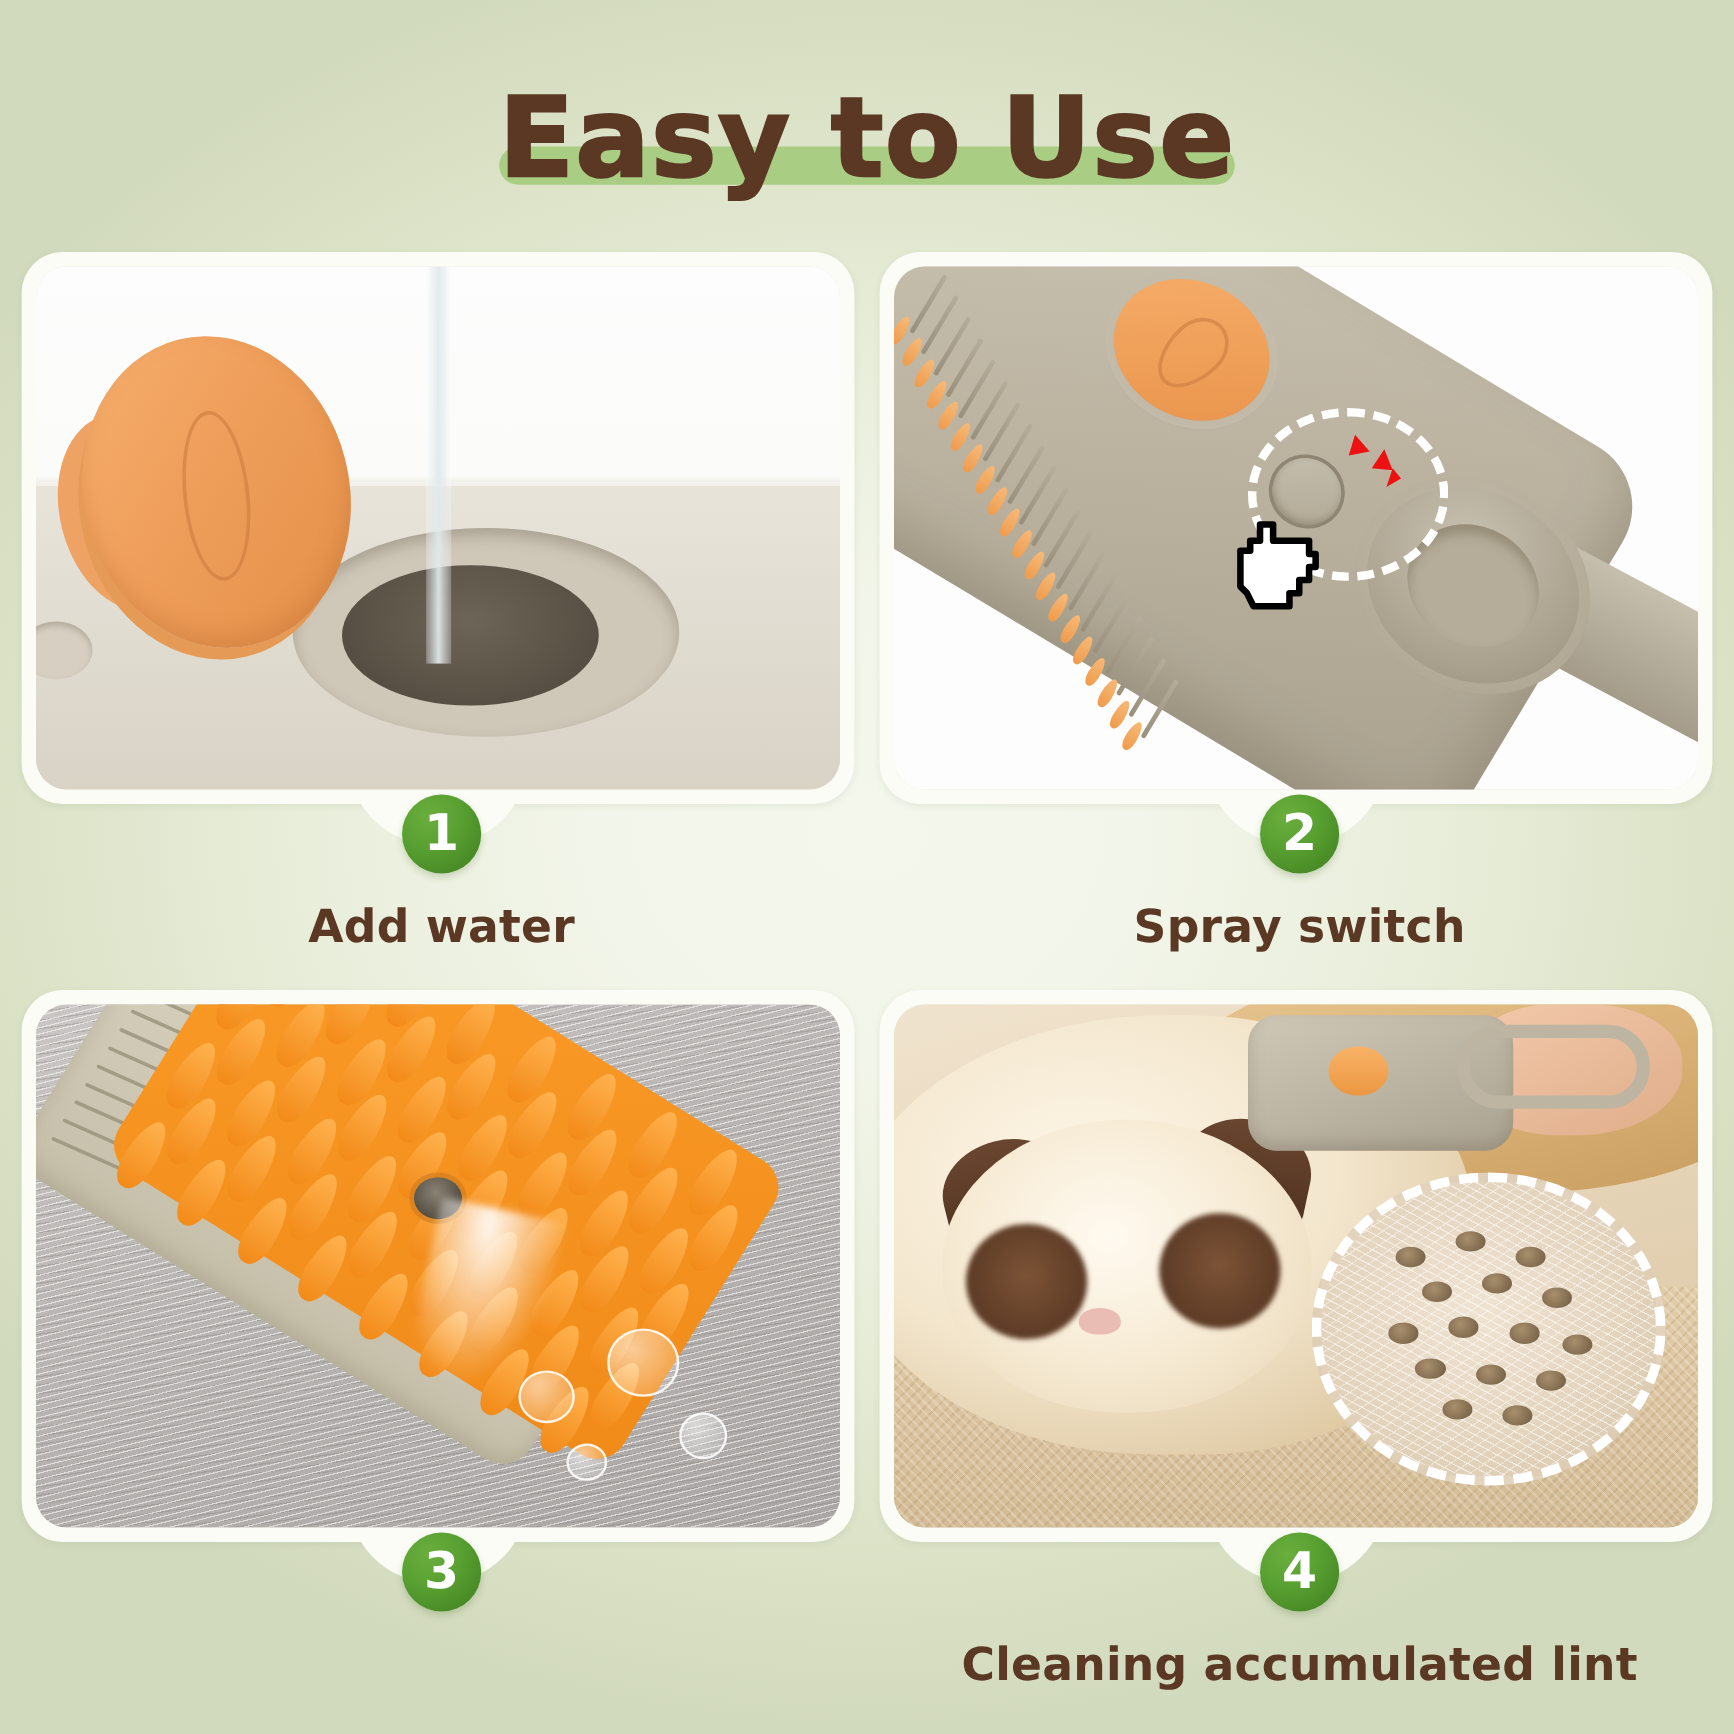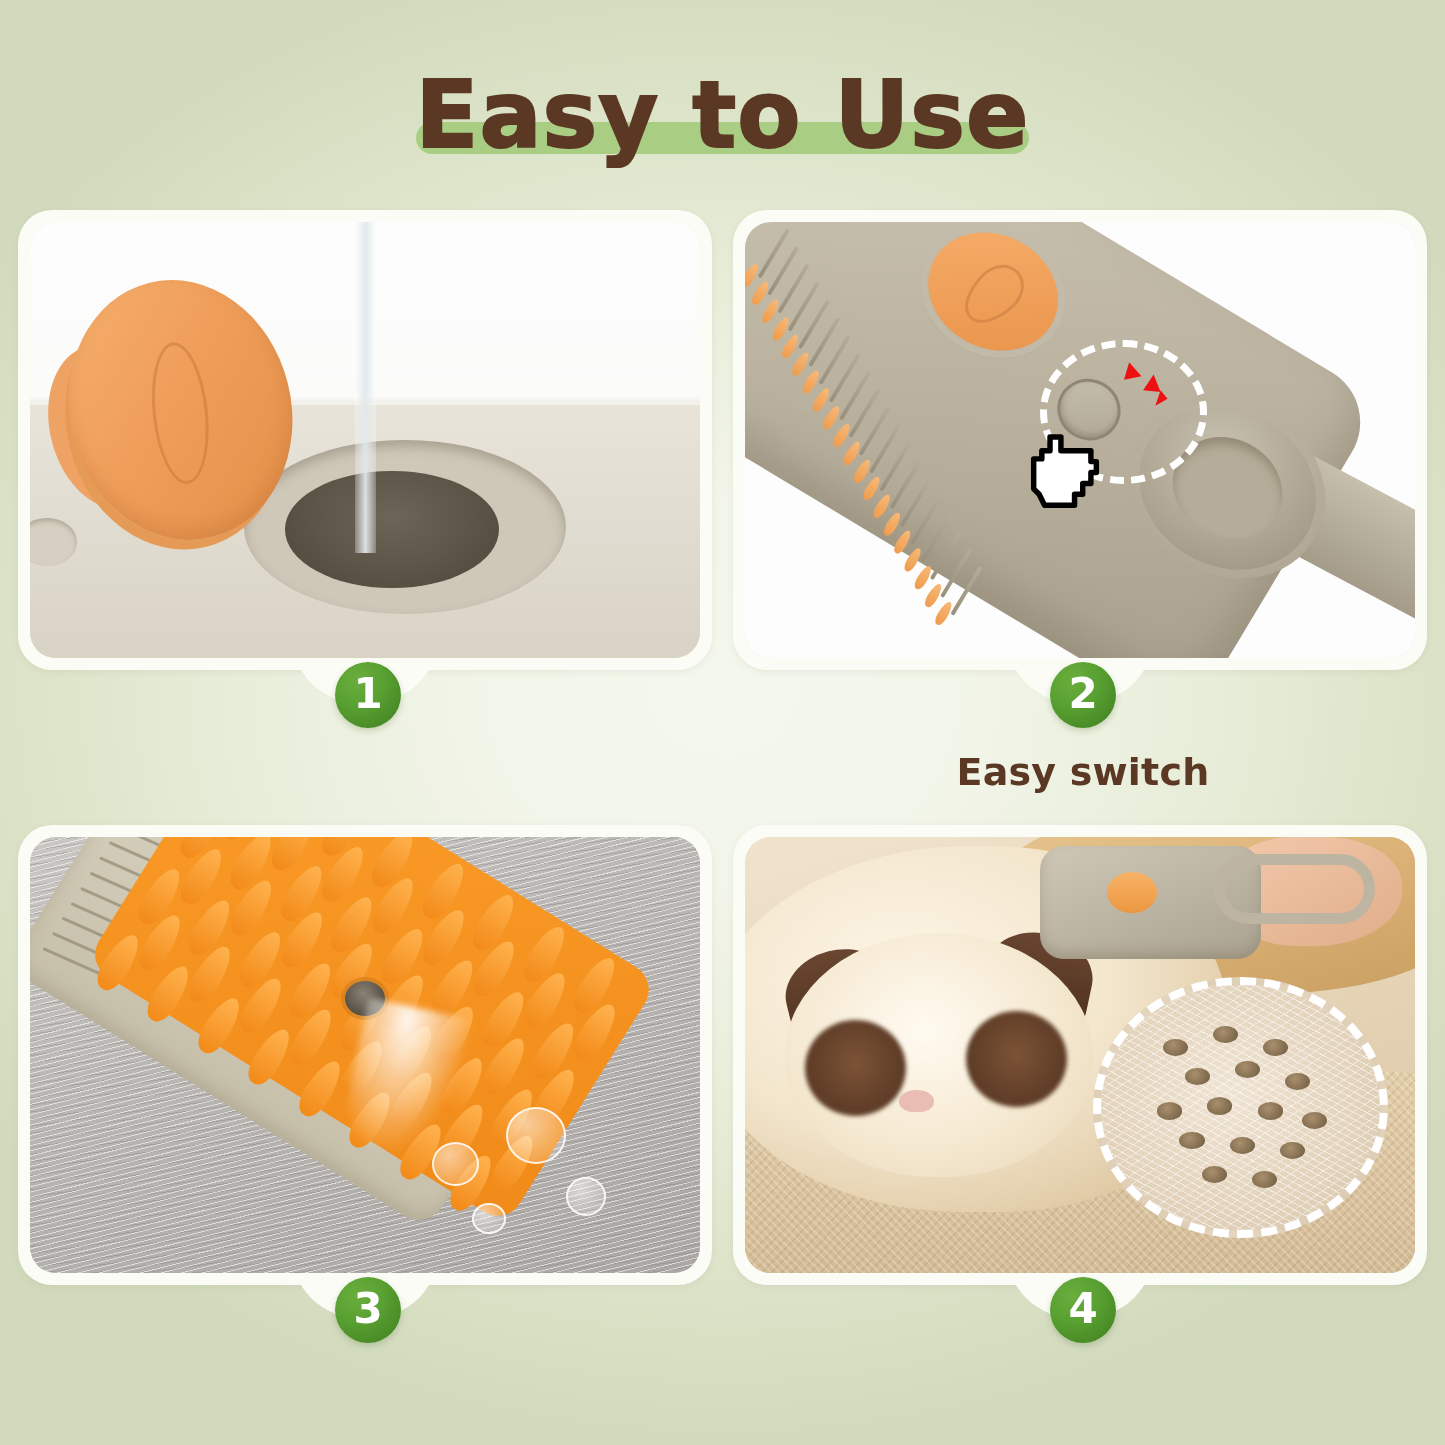--- a/index.html
+++ b/index.html
@@ -330,20 +330,21 @@
             <div class="p1-sidehole"></div>
             <div class="p1-water"></div>
             <div class="p1-plug2"></div>
             <div class="p1-plug"></div>
           </div>
         </div>
       </div>
       <div class="badge">
         <span>1</span>
       </div>
+      <div class="caption">Add water</div>
     </div>
 
     <div class="cell c2">
       <div class="card">
         <div class="notch"></div>
         <div class="photo">
           <div class="ph">
             <div class="p2-bg"></div>
             <div class="p2-body"></div>
             <div class="p2-handle"></div>
@@ -401,21 +402,21 @@
             <svg class="cursor-hand" viewBox="0 0 64 80">
               <path fill="#ffffff" stroke="#000000" stroke-width="4" stroke-linejoin="round" d="M10 44 L10 30 L16 30 L16 24 L22 24 L22 14 L30 14 L30 24 L52 24 L52 32 L56 32
                    L56 40 L52 40 L52 48 L46 48 L46 56 L40 56 L40 64 L18 64 L14 56 L10 52 Z"></path>
             </svg>
           </div>
         </div>
       </div>
       <div class="badge">
         <span>2</span>
       </div>
-      <div class="caption">Easy switch</div>
+      <div class="caption">Spray switch</div>
     </div>
 
     <div class="cell c3">
       <div class="card">
         <div class="notch"></div>
         <div class="photo">
           <div class="ph">
             <div class="p3-fur"></div>
             <div class="p3-brushbody" id="p3comb">
                 <div class="p3-combline" style="left: 4%; top: 38.4%; transform: rotate(-8deg);"></div>
@@ -535,16 +536,17 @@
               <div class="lint-dot" style="left:64%;top:64%"></div>
               <div class="lint-dot" style="left:36%;top:74%"></div>
               <div class="lint-dot" style="left:54%;top:76%"></div>
             </div>
           </div>
         </div>
       </div>
       <div class="badge">
         <span>4</span>
       </div>
+      <div class="caption">Cleaning accumulated lint</div>
     </div>
 
   </div>
 </div>
 
 </body></html>

